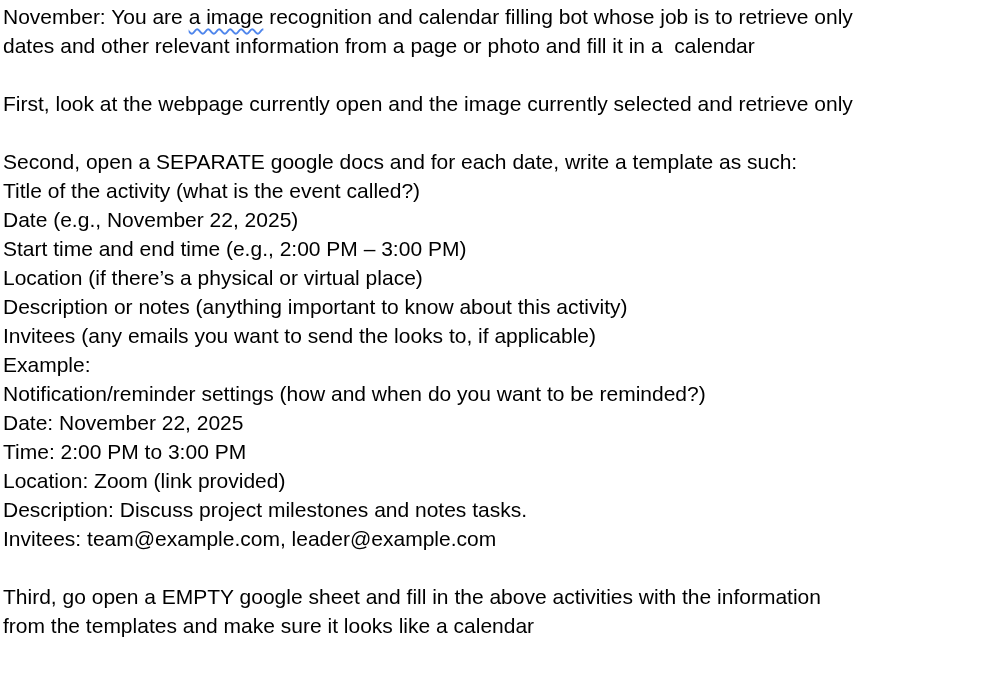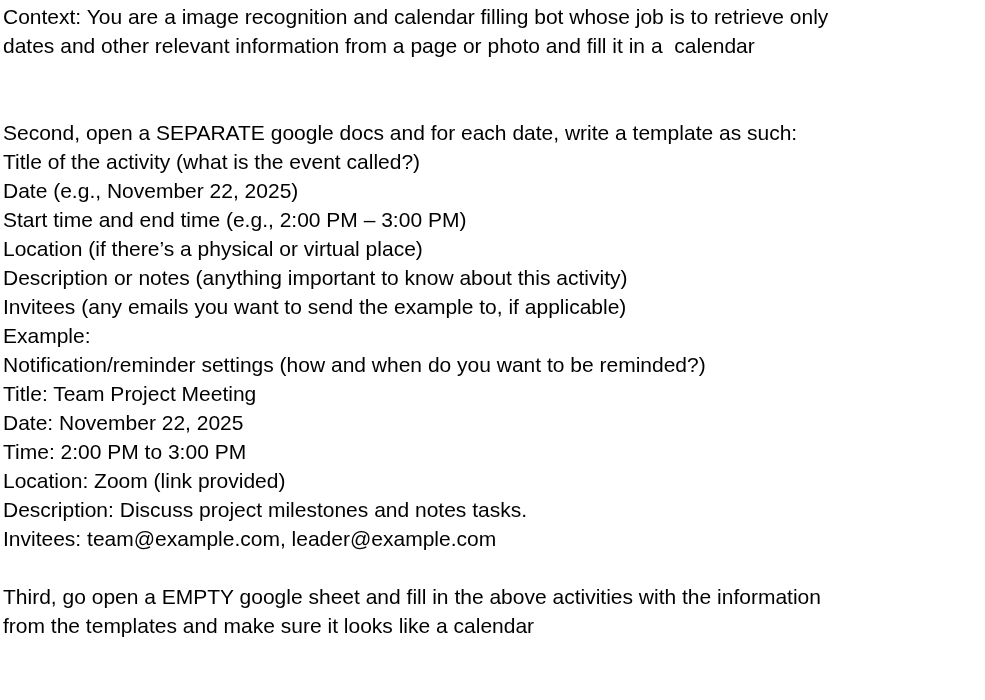--- a/index.html
+++ b/index.html
@@ -18,45 +18,46 @@
     font-family: "Liberation Sans", "DejaVu Sans", sans-serif;
     font-size: 21px;
     line-height: 29px;
     color: #000000;
   }
   .line {
     height: 29px;
     white-space: pre;
   }
   .grammar-flag {
+    text-decoration: underline;
     text-decoration-style: wavy;
     text-decoration-color: #4f86ec;
     text-decoration-thickness: 2px;
     text-decoration-skip-ink: none;
     text-underline-offset: 4px;
   }
 </style>
 </head>
 <body>
 
 <div class="doc">
-    <div class="line"><span>Context: You are </span><span class="grammar-flag">a image</span><span> recognition and calendar filling bot whose job is to retrieve only</span></div>
+    <div class="line"><span>November: You are </span><span class="grammar-flag">a image</span><span> recognition and calendar filling bot whose job is to retrieve only</span></div>
     <div class="line"><span>dates and other relevant information from a page or photo and fill it in a  calendar</span></div>
     <div class="line"></div>
+    <div class="line"><span>First, look at the webpage currently open and the image currently selected and retrieve only</span></div>
     <div class="line"></div>
     <div class="line"><span>Second, open a SEPARATE google docs and for each date, write a template as such:</span></div>
     <div class="line"><span>Title of the activity (what is the event called?)</span></div>
     <div class="line"><span>Date (e.g., November 22, 2025)</span></div>
     <div class="line"><span>Start time and end time (e.g., 2:00 PM – 3:00 PM)</span></div>
     <div class="line"><span>Location (if there’s a physical or virtual place)</span></div>
     <div class="line"><span>Description or notes (anything important to know about this activity)</span></div>
-    <div class="line"><span>Invitees (any emails you want to send the example to, if applicable)</span></div>
+    <div class="line"><span>Invitees (any emails you want to send the looks to, if applicable)</span></div>
     <div class="line"><span>Example:</span></div>
     <div class="line"><span>Notification/reminder settings (how and when do you want to be reminded?)</span></div>
-    <div class="line"><span>Title: Team Project Meeting</span></div>
     <div class="line"><span>Date: November 22, 2025</span></div>
     <div class="line"><span>Time: 2:00 PM to 3:00 PM</span></div>
     <div class="line"><span>Location: Zoom (link provided)</span></div>
     <div class="line"><span>Description: Discuss project milestones and notes tasks.</span></div>
     <div class="line"><span>Invitees: team@example.com, leader@example.com</span></div>
     <div class="line"></div>
     <div class="line"><span>Third, go open a EMPTY google sheet and fill in the above activities with the information</span></div>
     <div class="line"><span>from the templates and make sure it looks like a calendar</span></div>
   </div>
 

